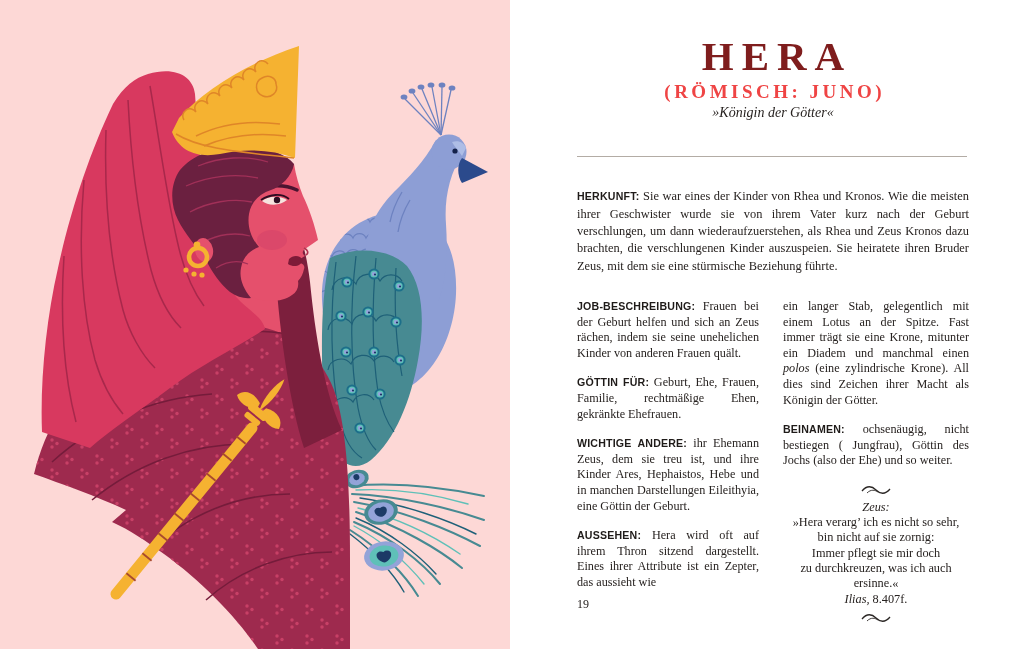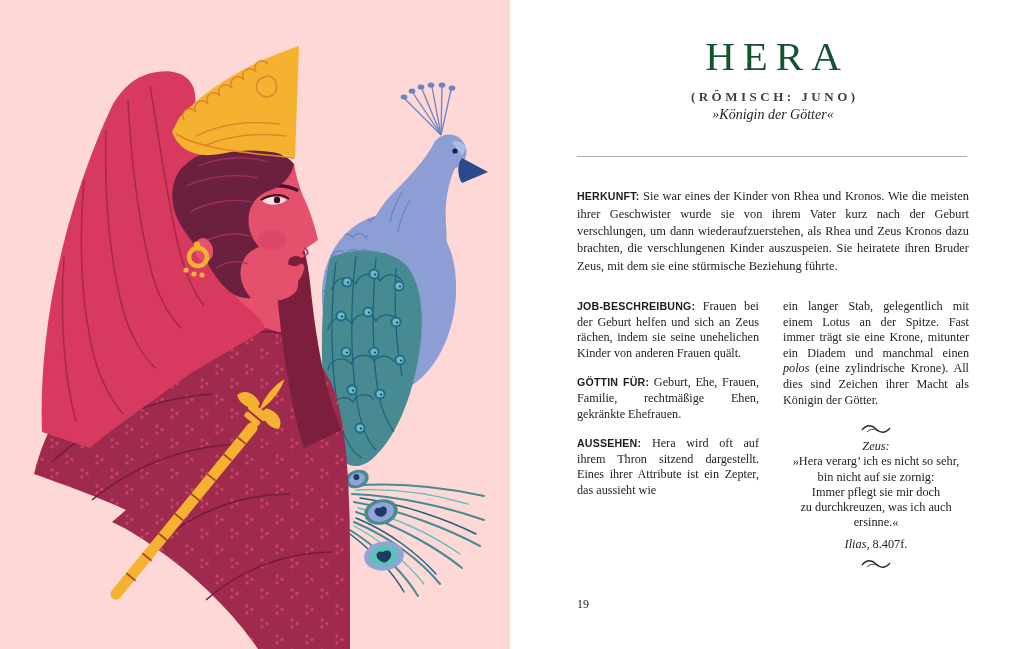--- a/index.html
+++ b/index.html
@@ -10,26 +10,26 @@
     color:#272220;
   }
   .panel{position:absolute;top:0;height:649px;}
   #illustration-panel{left:0;width:510px;}
   #text-panel{left:510px;width:510px;background:#ffffff;}
 
   
   .abs{position:absolute;}
   .page-header{top:34px;left:67px;width:392px;text-align:center;}
   .title{
-    font-size:41px;line-height:44px;font-weight:400;letter-spacing:8px;
-    padding-left:8px;color:#14532d;
+    font-size:41px;line-height:44px;font-weight:700;letter-spacing:8px;
+    padding-left:8px;color:#7f1d1d;
   }
   .roman-name{
-    margin-top:11px;font-size:13px;font-weight:700;letter-spacing:3.5px;
-    padding-left:3.5px;color:#404040;
+    margin-top:3px;font-size:19px;font-weight:700;letter-spacing:3.5px;
+    padding-left:3.5px;color:#ef4444;
   }
   .epithet{margin-top:2px;font-size:14px;font-style:italic;}
   .archetype{
     margin-top:3px;font-size:12.5px;font-weight:700;
     font-family:"Liberation Sans","DejaVu Sans",sans-serif;
   }
   .archetype .caps{letter-spacing:0.4px;}
   .divider{top:156px;left:67px;width:390px;border-top:1.2px solid #b3aca5;height:0;}
   .label{
     font-family:"Liberation Sans","DejaVu Sans",sans-serif;
@@ -40,21 +40,21 @@
     font-size:12.4px;line-height:17.3px;text-align:justify;
   }
   .columns{top:299px;left:67px;width:392px;display:flex;gap:24px;}
   .col{font-size:12.2px;line-height:15.6px;text-align:justify;}
   .col-left{width:182px;}
   .col-right{width:186px;}
   .col p{margin:0 0 14px 0;}
   .italic{font-style:italic;}
   .quote{margin-top:15px;text-align:center;font-size:12.3px;line-height:15.2px;}
   .quote .attribution{font-style:italic;}
-  .quote .source{margin-top:7px;}
+  .quote .source{margin-top:1px;}
   .ornament{display:block;margin:2px auto 4px auto;}
   .ornament.bottom{margin-top:5px;}
   .page-number{top:597px;left:67px;width:392px;font-size:12px;}
 </style>
 </head>
 <body>
 
 <div class="panel" id="illustration-panel">
 <svg width="510" height="649" viewBox="0 0 510 649" aria-label="Hera with peacock illustration">
   <defs>
@@ -289,24 +289,26 @@
   </header>
 
   <div class="abs divider"></div>
 
   <p class="abs intro"><span class="label">HERKUNFT:</span> <span>Sie war eines der Kinder von Rhea und Kronos. Wie die meisten ihrer Geschwister wurde sie von ihrem Vater kurz nach der Geburt verschlungen, um dann wiederaufzuerstehen, als Rhea und Zeus Kronos dazu brachten, die verschlungenen Kinder auszuspeien. Sie heiratete ihren Bruder Zeus, mit dem sie eine stürmische Beziehung führte.</span></p>
 
   <div class="abs columns">
     <div class="col col-left">
       <p><span class="label">JOB-BESCHREIBUNG:</span> <span>Frauen bei der Geburt helfen und sich an Zeus rächen, indem sie seine unehelichen Kinder von anderen Frauen quält.</span></p>
       <p><span class="label">GÖTTIN FÜR:</span> <span>Geburt, Ehe, Frauen, Familie, rechtmäßige Ehen, gekränkte Ehefrauen.</span></p>
+      <p><span class="label">WICHTIGE ANDERE:</span> <span>ihr Ehemann Zeus, dem sie treu ist, und ihre Kinder Ares, Hephaistos, Hebe und in manchen Darstellungen Eileithyia, eine Göttin der Geburt.</span></p>
       <p><span class="label">AUSSEHEN:</span> <span>Hera wird oft auf ihrem Thron sitzend dargestellt. Eines ihrer Attribute ist ein Zepter, das aussieht wie</span></p>
     </div>
     <div class="col col-right">
       <p><span>ein langer Stab, gelegentlich mit einem Lotus an der Spitze. Fast immer trägt sie eine Krone, mitunter ein Diadem und manchmal einen </span><span class="italic">polos</span><span> (eine zylindrische Krone). All dies sind Zeichen ihrer Macht als Königin der Götter.</span></p>
+      <p><span class="label">BEINAMEN:</span> <span>ochsenäugig, nicht bestiegen ( Jungfrau), Göttin des Jochs (also der Ehe) und so weiter.</span></p>
 
       <div class="quote">
         <svg class="ornament" width="30" height="12" viewBox="0 0 30 12">
           <path d="M1,7 C6,1 11,2 15,6 C19,10 24,11 29,5" stroke="#2a2624" stroke-width="1.3" fill="none"></path>
           <path d="M6,9 C10,5 14,6 17,8" stroke="#2a2624" stroke-width="0.9" fill="none"></path>
         </svg>
         <div class="attribution">Zeus:</div>
         <div>»Hera verarg’ ich es nicht so sehr,</div>
         <div>bin nicht auf sie zornig:</div>
         <div>Immer pflegt sie mir doch</div>

